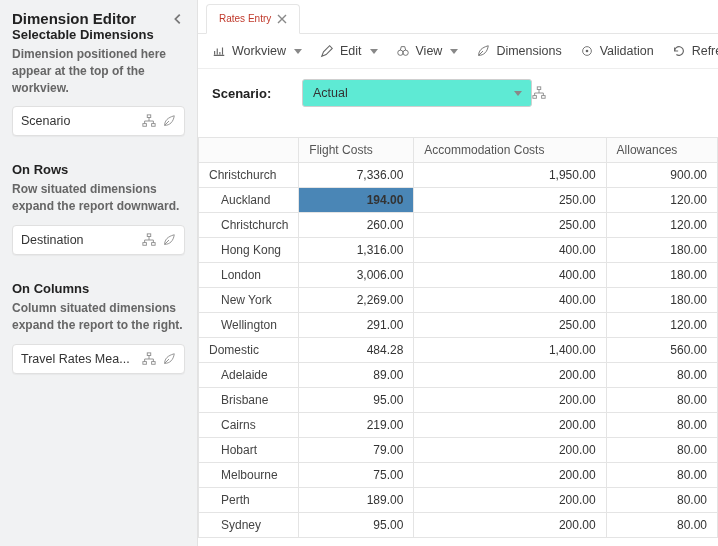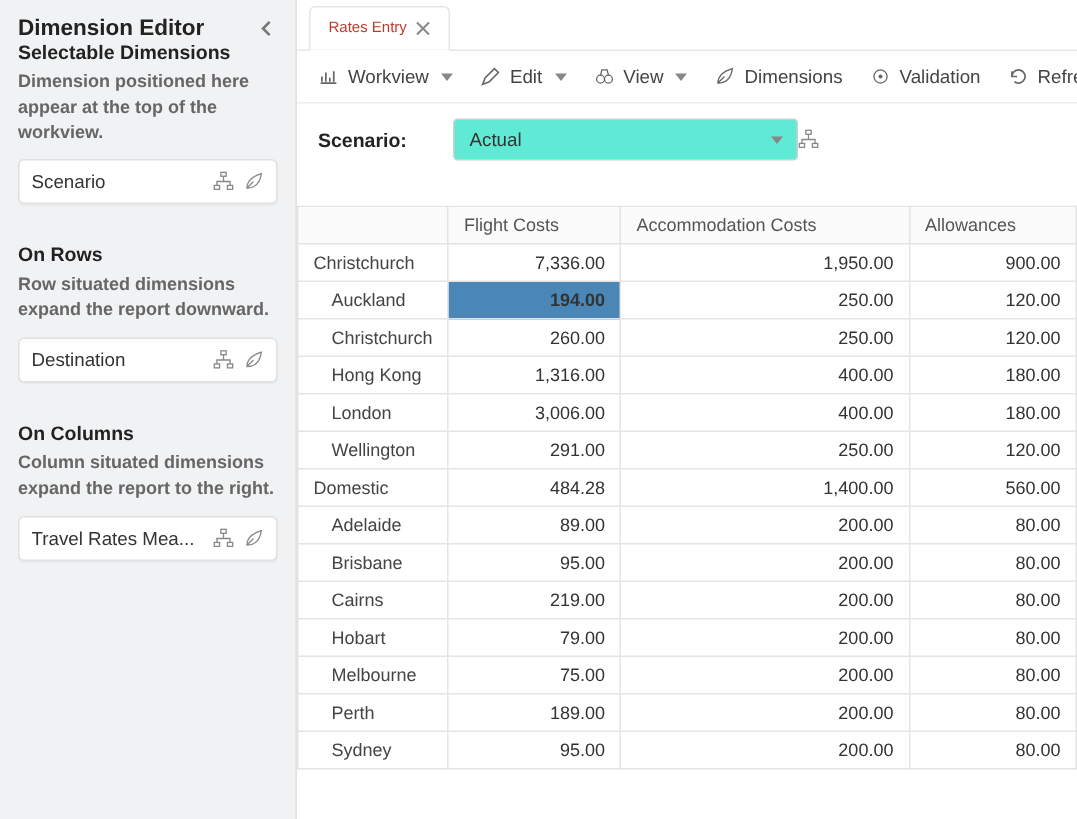--- a/index.html
+++ b/index.html
@@ -259,20 +259,26 @@
               <td class="num">400.00</td>
               <td class="num">180.00</td>
             </tr>
             <tr>
               <td class="labelchild">London</td>
               <td class="num">3,006.00</td>
               <td class="num">400.00</td>
               <td class="num">180.00</td>
             </tr>
             <tr>
+              <td class="labelchild">New York</td>
+              <td class="num">2,269.00</td>
+              <td class="num">400.00</td>
+              <td class="num">180.00</td>
+            </tr>
+            <tr>
               <td class="labelchild">Wellington</td>
               <td class="num">291.00</td>
               <td class="num">250.00</td>
               <td class="num">120.00</td>
             </tr>
             <tr class="parent">
               <td class="label">Domestic</td>
               <td class="num">484.28</td>
               <td class="num">1,400.00</td>
               <td class="num">560.00</td>

